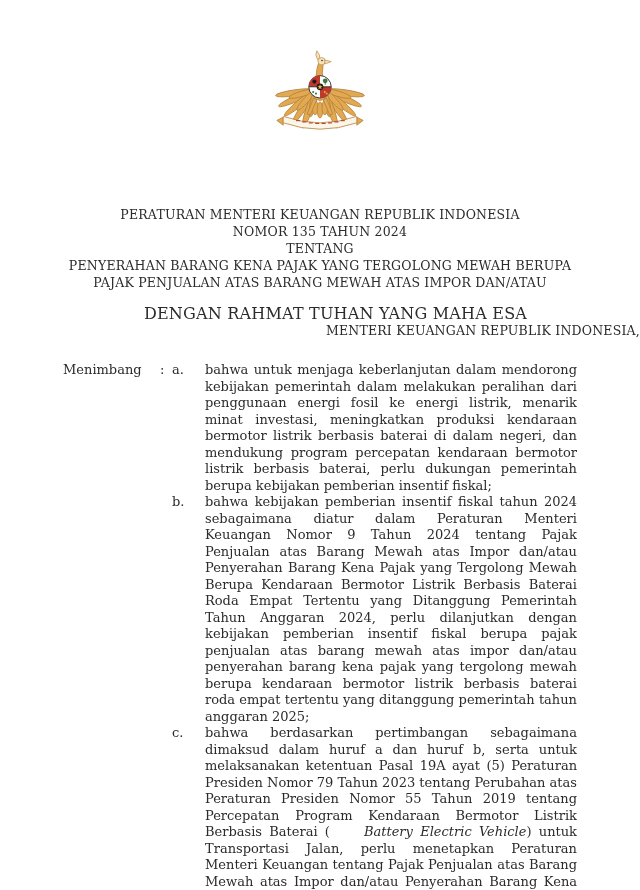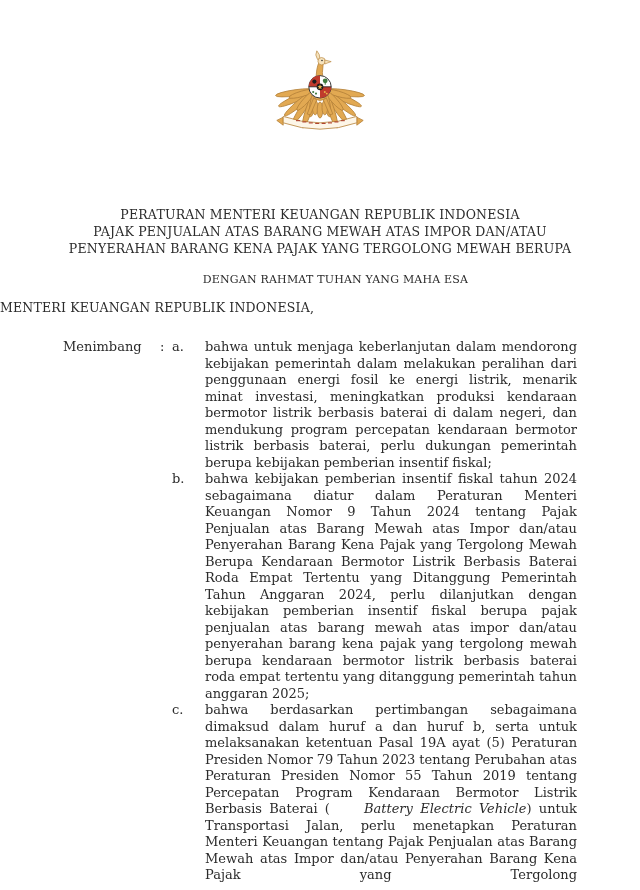--- a/index.html
+++ b/index.html
@@ -39,28 +39,27 @@
     margin-top: 66px;
     text-align: center;
     font-size: 12.5px;
     line-height: 17px;
     letter-spacing: 0.2px;
     color: var(--ink);
   }
   .invocation {
     margin-top: 14px;
     text-align: center;
-    font-size: 11px;
+    font-size: 16px;
     line-height: 17px;
     letter-spacing: 0.2px;
     padding-left: 31px;
   }
   .issuer {
-    margin-top: 11px;
-    text-align: left;
+    text-align: right;
     font-size: 12.5px;
     line-height: 17px;
     letter-spacing: 0.2px;
   }
 
   .consider {
     display: flex;
     margin: 23px 63px 0 63px;
     font-size: 13px;
     line-height: 16.5px;
@@ -151,22 +150,24 @@
           <rect x="70" y="102.4" width="5" height="1.4"></rect>
           <rect x="78" y="101.2" width="5" height="1.4"></rect>
           <rect x="86" y="99.6" width="5" height="1.4"></rect>
         </g>
       </g>
     </svg>
   </div>
 
   <div class="heading">
     <div>PERATURAN MENTERI KEUANGAN REPUBLIK INDONESIA</div>
+    <div>NOMOR 135 TAHUN 2024</div>
+    <div>TENTANG</div>
+    <div>PENYERAHAN BARANG KENA PAJAK YANG TERGOLONG MEWAH BERUPA</div>
     <div>PAJAK PENJUALAN ATAS BARANG MEWAH ATAS IMPOR DAN/ATAU</div>
-    <div>PENYERAHAN BARANG KENA PAJAK YANG TERGOLONG MEWAH BERUPA</div>
   </div>
 
   <div class="invocation">DENGAN RAHMAT TUHAN YANG MAHA ESA</div>
   <div class="issuer">MENTERI KEUANGAN REPUBLIK INDONESIA,</div>
 
   <div class="consider">
     <div class="c-label">Menimbang</div>
     <div class="c-colon">:</div>
     <div class="c-items">
 

